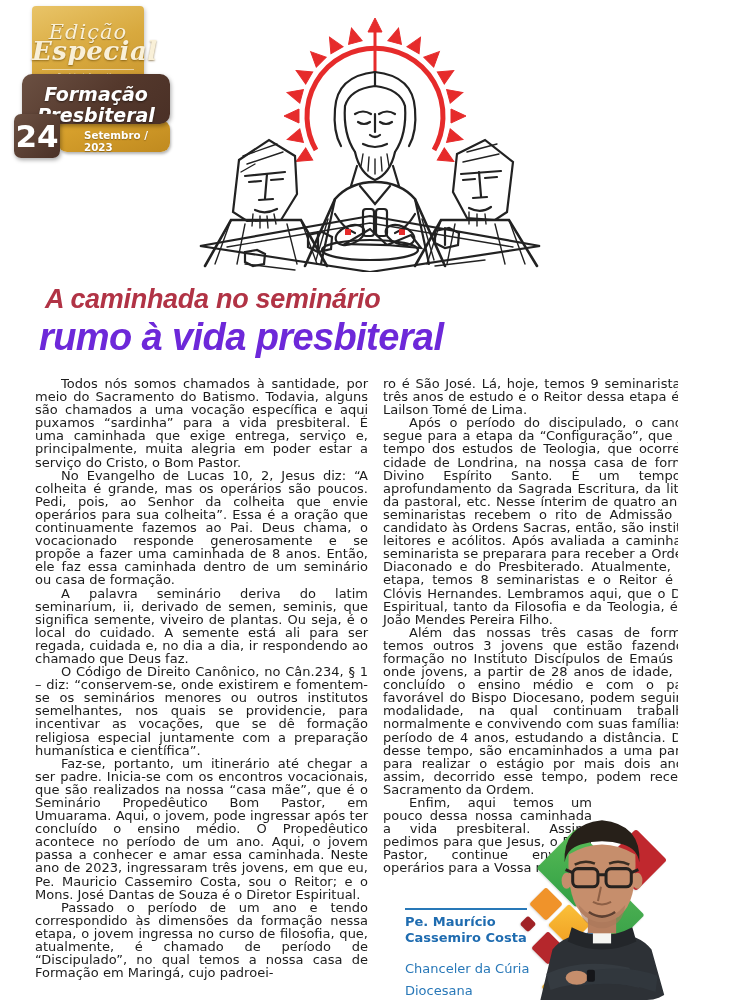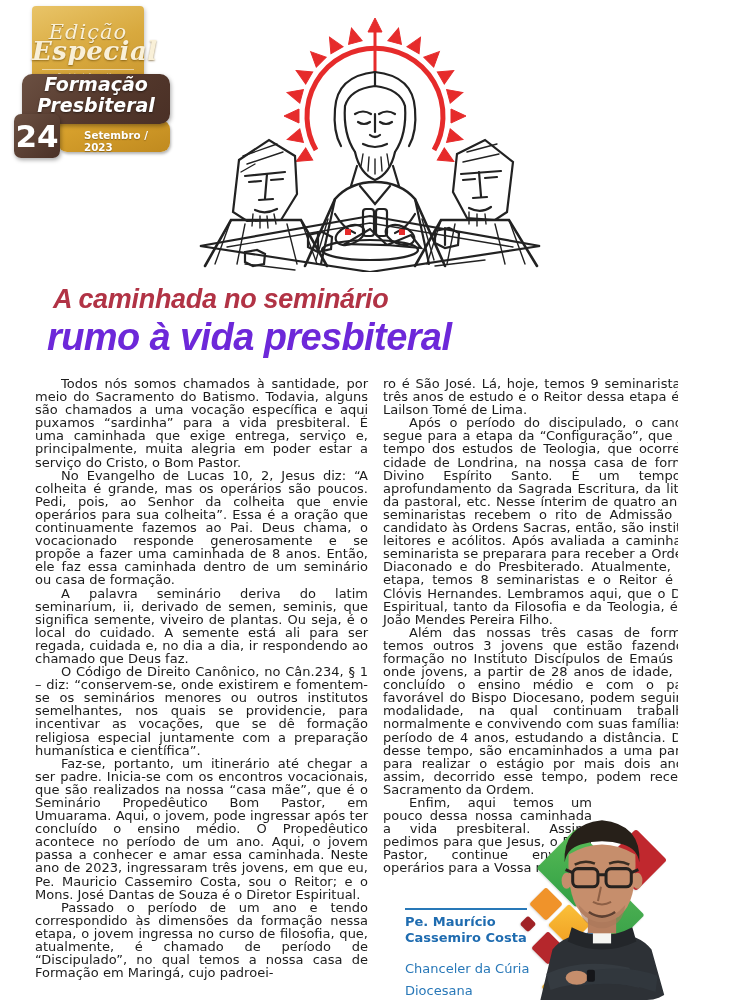--- a/index.html
+++ b/index.html
@@ -27,34 +27,34 @@
     position:absolute;left:26px;top:9px;font-size:10.3px;font-weight:bold;color:#fff;
     text-shadow:0 1px 1px rgba(90,60,0,.5);
   }
   .section-banner{
     position:absolute;left:22px;top:74px;width:148px;height:50px;
     background:linear-gradient(135deg,#6b5042 0%,#54382c 55%,#4a3026 100%);
     border-radius:10px;box-shadow:1px 2px 4px rgba(0,0,0,.35);
     color:#fff;text-align:center;font-style:italic;font-weight:bold;
   }
   .section-banner .bl{font-size:19px;line-height:21px;text-shadow:0 1px 2px rgba(0,0,0,.5);}
-  .section-banner .bl:first-child{margin-top:0;}
+  .section-banner .bl:first-child{margin-top:10px;}
   .page-number{
     position:absolute;left:14px;top:114px;width:46px;height:44px;
     background:linear-gradient(135deg,#6b5042,#4a3026);
     border-radius:7px;box-shadow:1px 2px 4px rgba(0,0,0,.35);
     color:#fff;font-weight:bold;font-size:31px;text-align:center;line-height:44px;
   }
 
   
   .hero-illustration{position:absolute;left:185px;top:14px;width:370px;height:258px;}
   .hero-illustration svg{width:100%;height:100%;}
 
   
-  .title-block{position:absolute;left:53px;top:284px;width:620px;font-style:italic;font-weight:bold;font-family:"Liberation Sans","DejaVu Sans",sans-serif;}
+  .title-block{position:absolute;left:45px;top:284px;width:620px;font-style:italic;font-weight:bold;font-family:"Liberation Sans","DejaVu Sans",sans-serif;}
   .title-line1{color:#b13345;font-size:27px;letter-spacing:-.3px;}
   .title-line2{color:#6d28d9;font-size:38px;letter-spacing:-.6px;margin-top:1px;margin-left:-6px;}
 
   
   .col{
     position:absolute;top:377px;width:333px;
     font-size:13px;line-height:13.1px;color:#1c1c1c;text-align:justify;
   }
   .col-left{left:35px;}
   .col-right{left:383px;}

